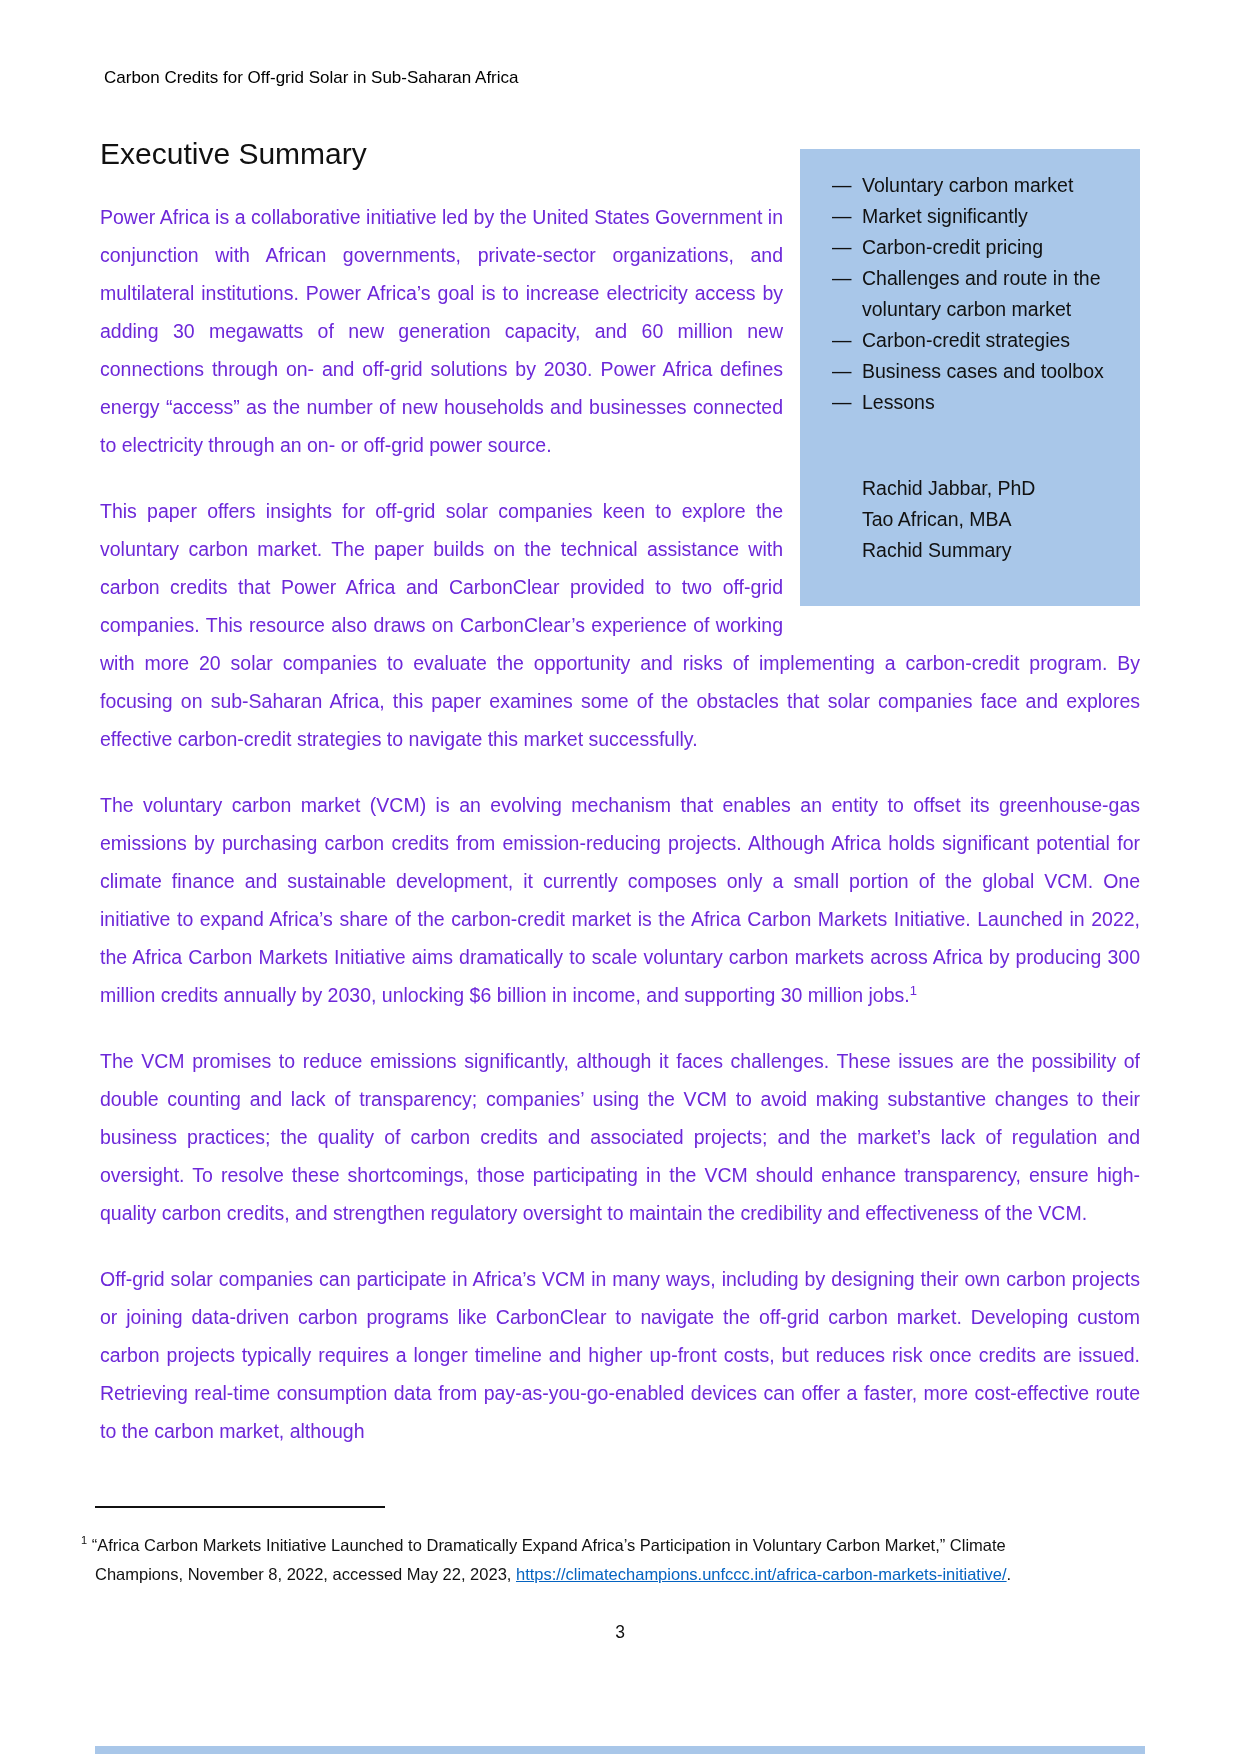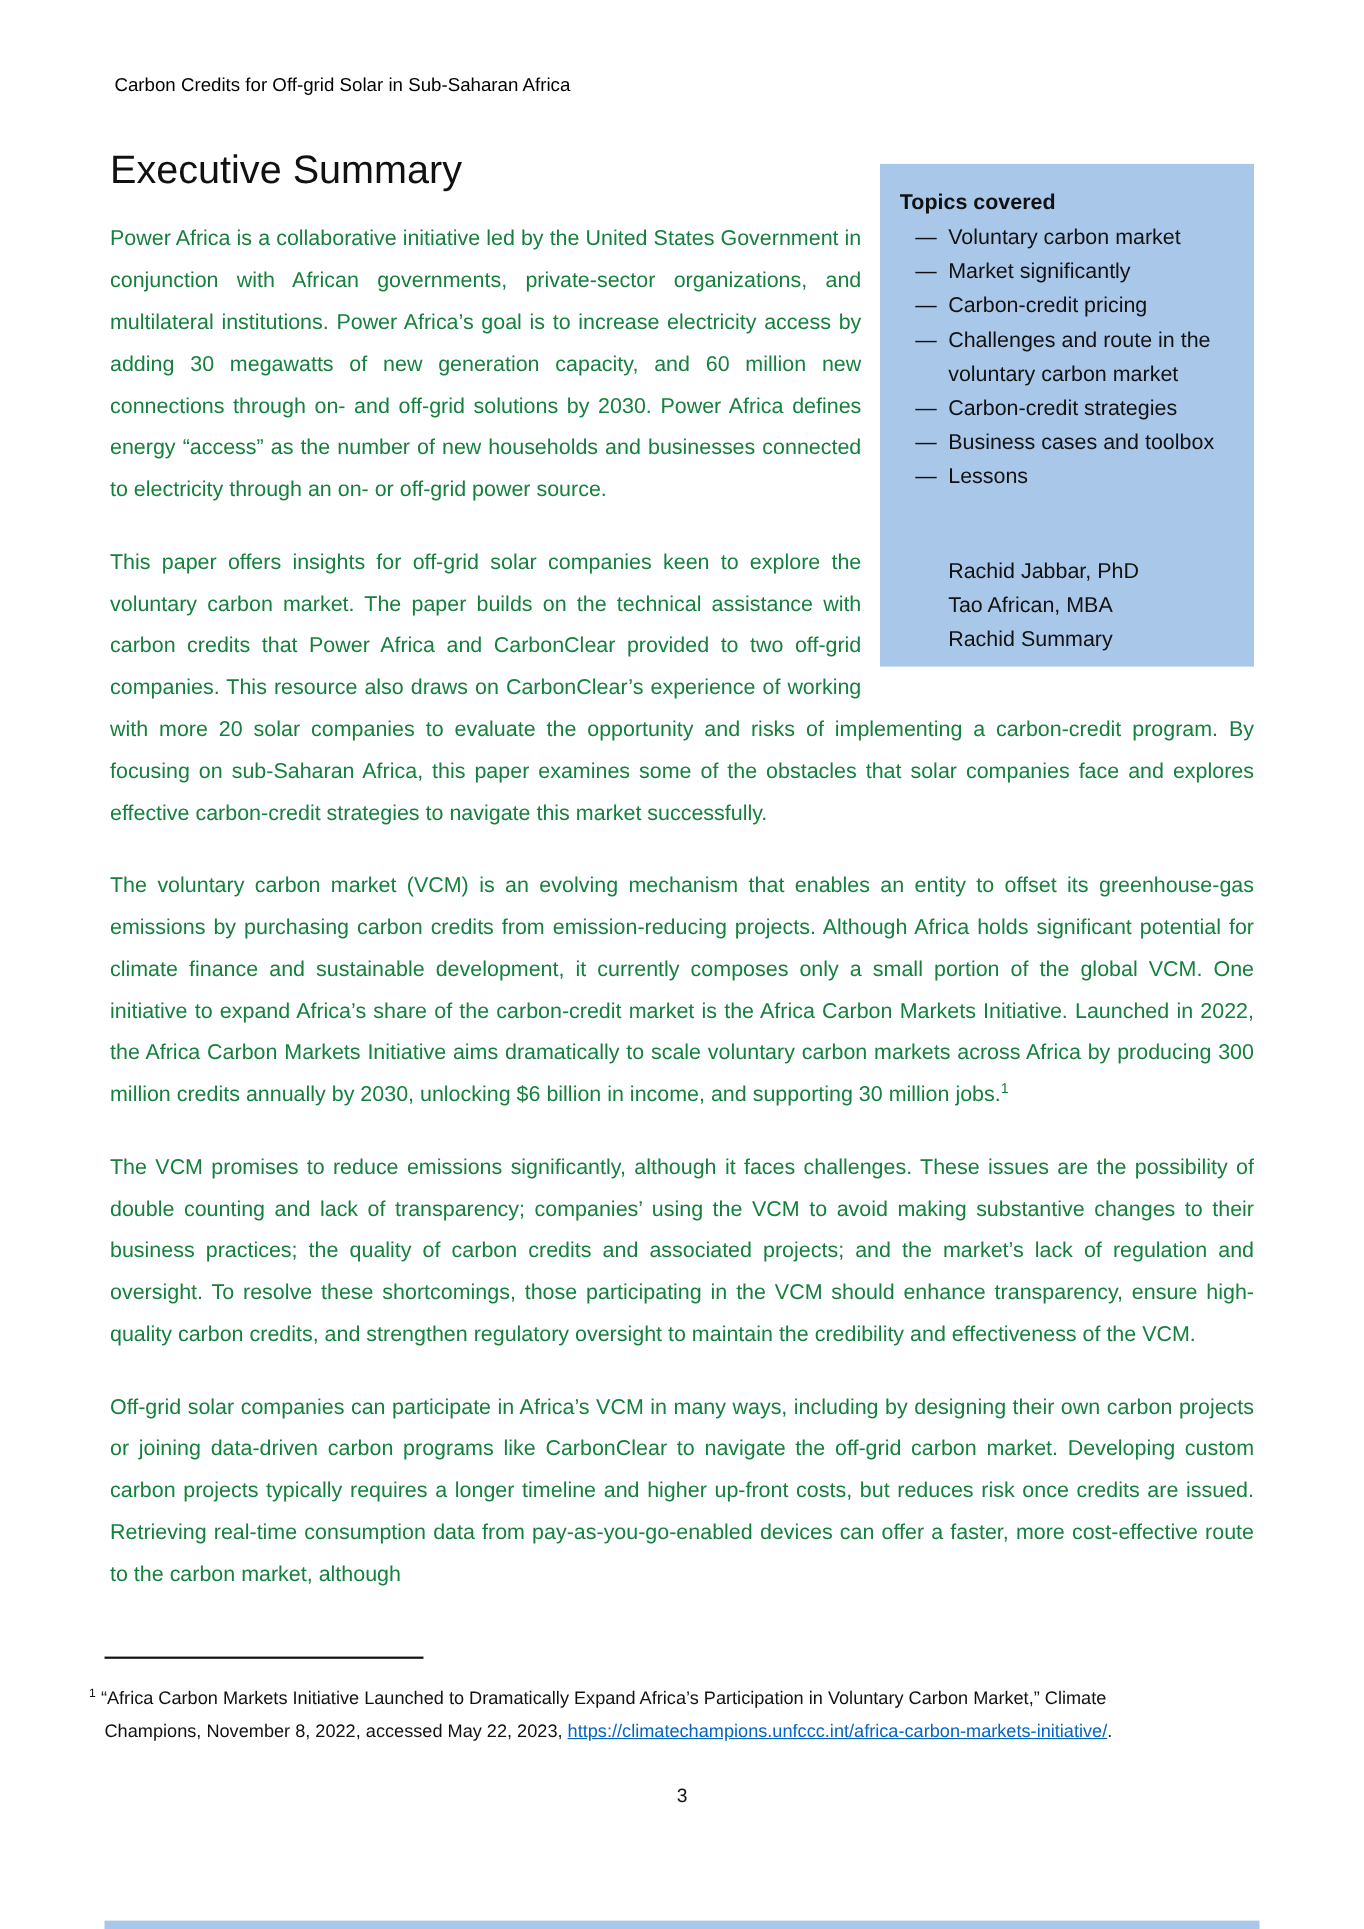--- a/index.html
+++ b/index.html
@@ -39,32 +39,32 @@
     line-height: 31px;
   }
   .topics-list { margin: 1px 0 0 0; padding: 0 0 0 14px; list-style: none; }
   .topics-list li { display: flex; align-items: flex-start; }
   .topic-bullet { flex: 0 0 30px; }
   .topic-text { flex: 1 1 auto; }
   .authors-block { margin-top: 55px; }
   .authors-list { margin: 0; padding-left: 44px; }
   .author-name { line-height: 31px; }
   h1.page-title {
-    font-size: 36px;
+    font-size: 30px;
     font-weight: 400;
     color: #111111;
     margin: 46px 0 0 0;
     line-height: 40px;
   }
   .body-text p {
     font-size: 19.5px;
     line-height: 38px;
     text-align: justify;
     margin: 28px 0 0 0;
-    color: #15803d;
+    color: #6d28d9;
   }
   .body-text p:first-of-type { margin-top: 24px; }
   sup.footnote-ref { font-size: 13px; line-height: 0; }
   .footnote-area {
     position: absolute;
     left: 95px;
     top: 1506px;
     width: 1040px;
   }
   .footnote-divider {
@@ -109,21 +109,20 @@
 </head>
 <body>
 
 <div class="page">
 
   <p class="running-header">Carbon Credits for Off-grid Solar in Sub-Saharan Africa</p>
 
   <div class="content">
 
     <aside class="topics-box">
-      <p class="topics-title">Topics covered</p>
       <ul class="topics-list">
         <li>
           <span class="topic-bullet">—</span>
           <span class="topic-text">Voluntary carbon market</span>
         </li>
         <li>
           <span class="topic-bullet">—</span>
           <span class="topic-text">Market significantly</span>
         </li>
         <li>

